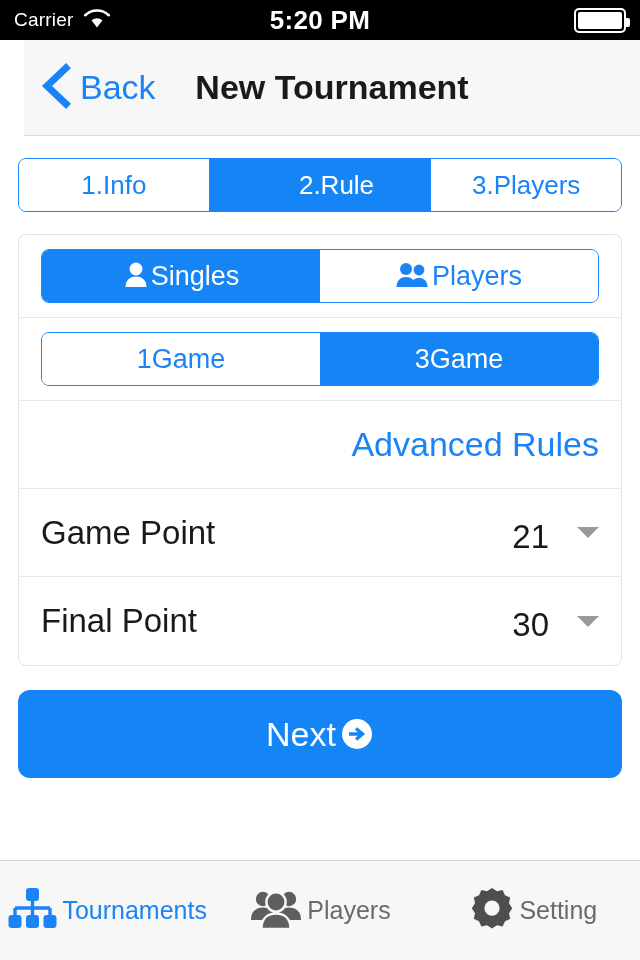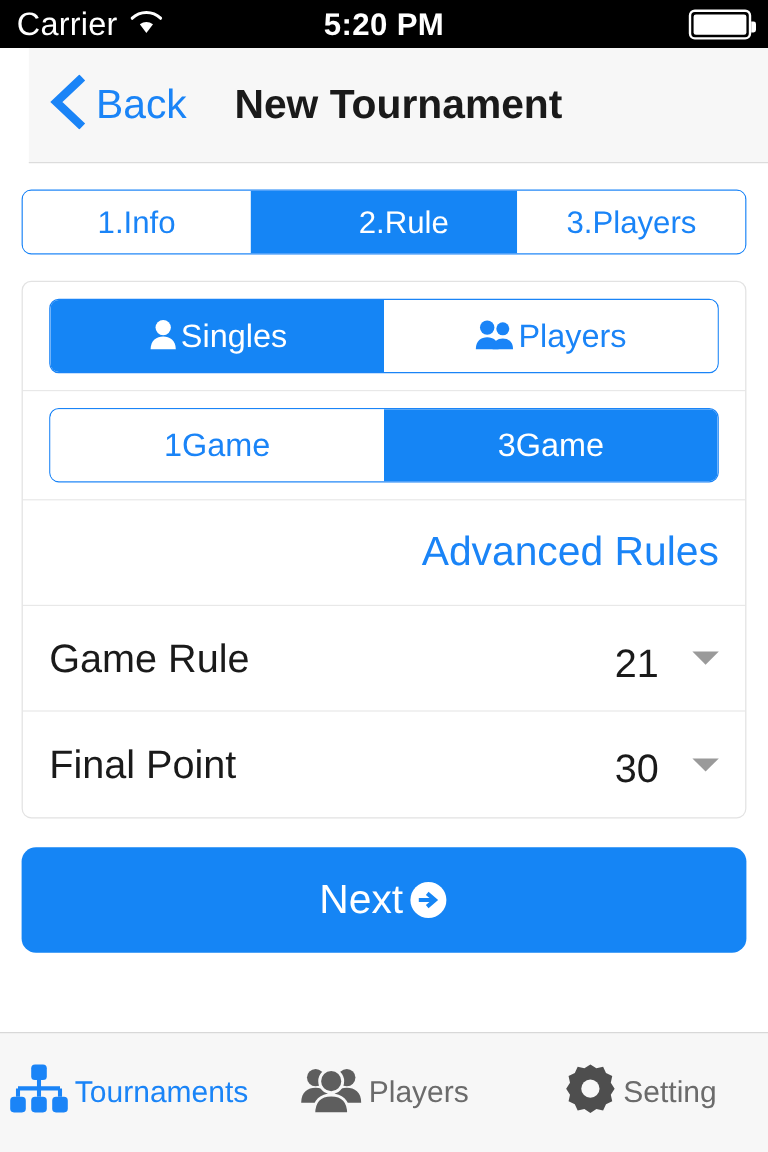--- a/index.html
+++ b/index.html
@@ -11,21 +11,21 @@
   }
   .phone { position: relative; width: 640px; height: 960px; background: #ffffff; }
 
   
   .statusbar {
     height: 40px; background: #000000; color: #ffffff;
     display: flex; align-items: center; position: relative;
     padding: 0 14px;
   }
   .sb-left { display: flex; align-items: center; gap: 9px; }
-  .sb-carrier { font-size: 27px; letter-spacing: .2px; }
+  .sb-carrier { font-size: 19px; letter-spacing: .2px; }
   .wifi-icon { display: block; }
   .sb-time {
     position: absolute; left: 0; right: 0; text-align: center;
     font-size: 26px; font-weight: bold; letter-spacing: .3px;
     pointer-events: none;
   }
   .sb-right { margin-left: auto; display: flex; align-items: center; }
   .battery {
     width: 52px; height: 25px; border: 2px solid #fff; border-radius: 5px;
     padding: 2px; position: relative;
@@ -66,21 +66,21 @@
   
   .card {
     margin-top: 22px; border: 1px solid #e2e2e2; border-radius: 8px;
     background: #ffffff; overflow: hidden;
   }
   .card-row { border-bottom: 1px solid #e8e8e8; }
   .card-row:last-child { border-bottom: none; }
 
   .seg-wrap { padding: 14px 22px; }
   .seg {
-    display: flex; height: 62px; border: 1.5px solid #1a84f7;
+    display: flex; height: 54px; border: 1.5px solid #1a84f7;
     border-radius: 8px; overflow: hidden;
   }
   .seg-btn {
     flex: 1; display: flex; align-items: center; justify-content: center;
     gap: 2px; font-size: 27px; color: #1a84f7; background: #ffffff; cursor: pointer;
   }
   .seg-btn.active { background: #1585f5; color: #ffffff; }
 
   .adv-row {
     padding: 20px 22px; display: flex; justify-content: flex-end; align-items: center;
@@ -200,21 +200,21 @@
             <div class="seg-btn active">3Game</div>
           </div>
         </div>
       </div>
 
       <div class="card-row adv-row">
         <span class="adv-link">Advanced Rules</span>
       </div>
 
       <div class="card-row point-row">
-        <span class="point-label">Game Rule</span>
+        <span class="point-label">Game Point</span>
         <span class="point-right">
           <span class="point-value">21</span>
           <span class="caret"></span>
         </span>
       </div>
 
       <div class="card-row point-row">
         <span class="point-label">Final Point</span>
         <span class="point-right">
           <span class="point-value">30</span>

